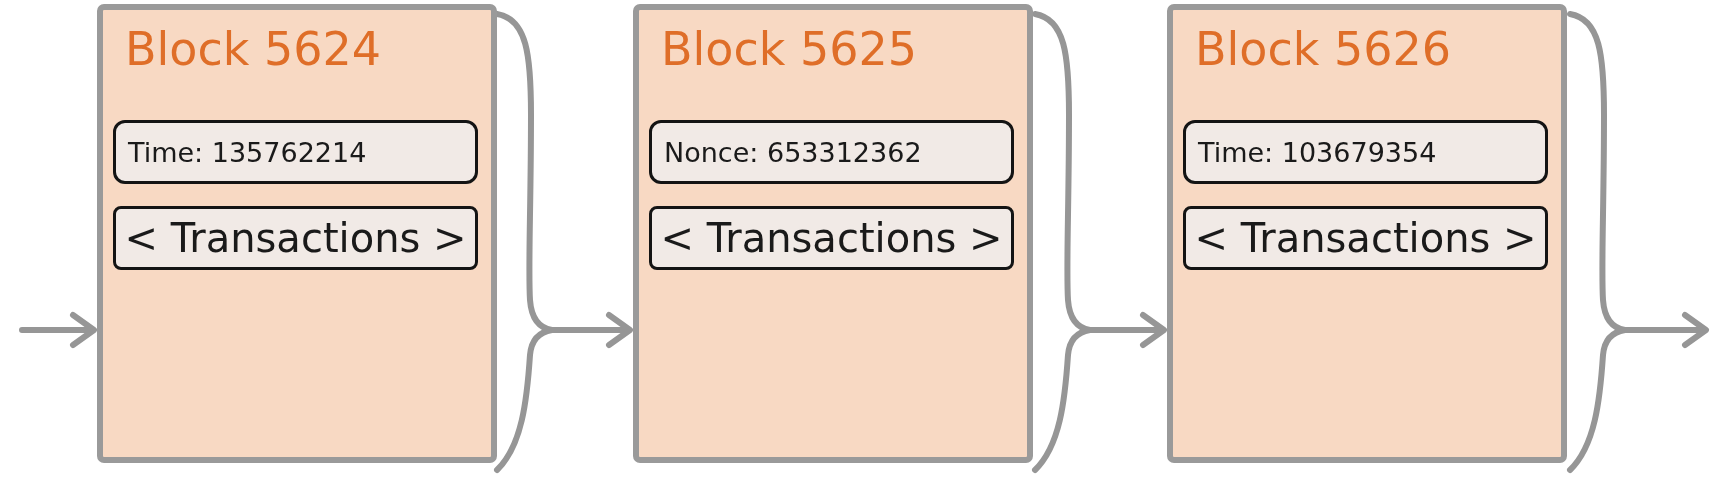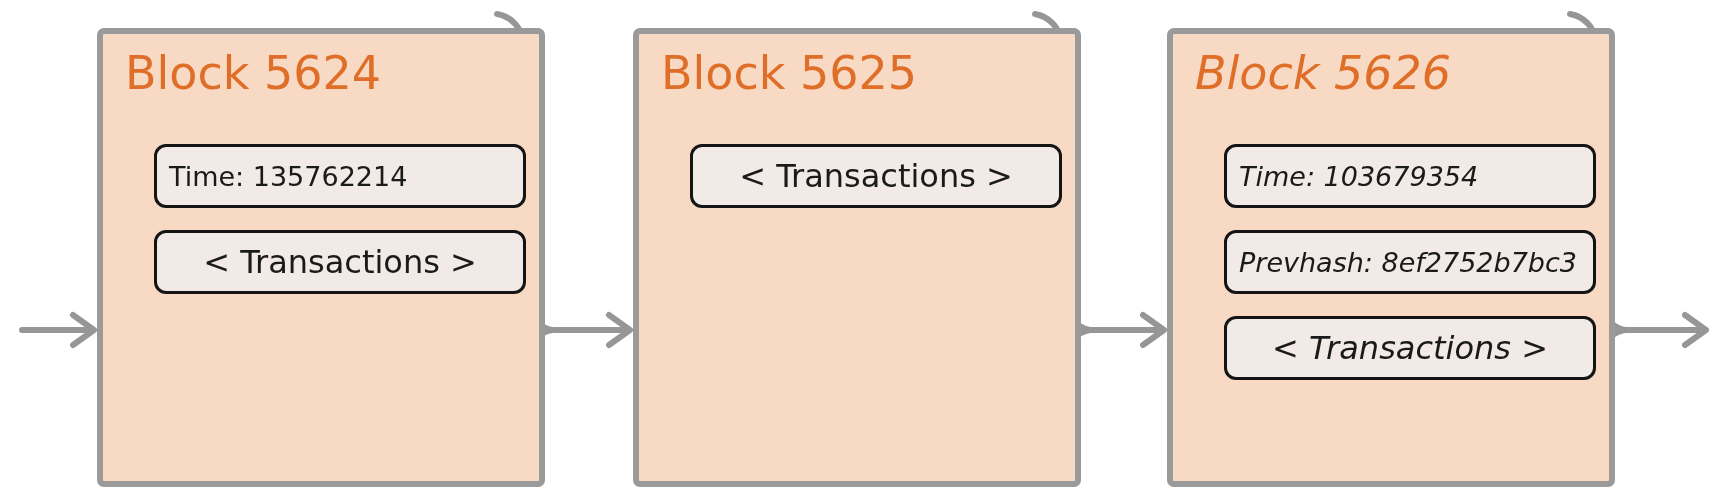--- a/index.html
+++ b/index.html
@@ -24,22 +24,22 @@
   }
   .connector {
     fill: none;
     stroke: var(--connector, #969696);
     stroke-width: 6;
     stroke-linecap: round;
     stroke-linejoin: round;
   }
   .block {
     position: absolute;
-    top: 28px;
-    width: 448px;
+    top: 4px;
+    width: 400px;
     height: 459px;
     box-sizing: border-box;
     background: var(--block_fill, #f8d9c3);
     border: 6px solid var(--block_border, #9a9a9a);
     border-radius: 7px;
   }
   .block-title {
     position: absolute;
     top: 14px;
     left: 22px;
@@ -62,29 +62,29 @@
     height: 64px;
     background: var(--field_fill, #f1eae6);
     border: 3px solid var(--field_border, #141414);
     border-radius: 12px;
     display: flex;
     align-items: center;
     padding: 0 12px;
     font-size: 27px;
     color: var(--text, #1a1a1a);
     white-space: nowrap;
-    margin-left: 41px;
   }
   .field.tx {
     justify-content: center;
-    font-size: 32px;
+    font-size: 40px;
+    border-radius: 8px;
   }
   #block-0 { left: 97px; }
   #block-1 { left: 633px; text-align: right; }
-  #block-2 { left: 1167px; font-style: italic; }
+  #block-2 { left: 1167px; }
 </style>
 </head>
 <body>
 
 <div class="canvas">
 
   <svg class="connector-layer" viewBox="0 0 1722 498">
 
     <path class="connector" d="M22,330 L91,330 M73,315 L94,330 L73,345"></path>
 
@@ -102,26 +102,26 @@
     <div class="block-title">Block 5624</div>
     <div class="fields">
       <div class="field">Time: 135762214</div>
       <div class="field tx">&lt; Transactions &gt;</div>
     </div>
   </div>
 
   <div class="block" id="block-1">
     <div class="block-title">Block 5625</div>
     <div class="fields">
+      <div class="field">Nonce: 653312362</div>
       <div class="field tx">&lt; Transactions &gt;</div>
     </div>
   </div>
 
   <div class="block" id="block-2">
     <div class="block-title">Block 5626</div>
     <div class="fields">
       <div class="field">Time: 103679354</div>
-      <div class="field">Prevhash: 8ef2752b7bc3</div>
       <div class="field tx">&lt; Transactions &gt;</div>
     </div>
   </div>
 
 </div>
 
 </body></html>

